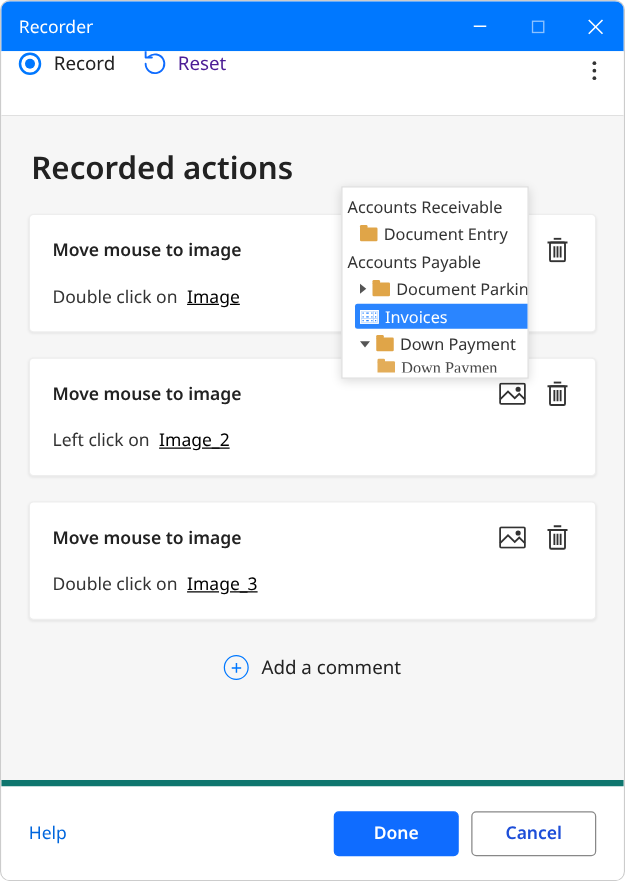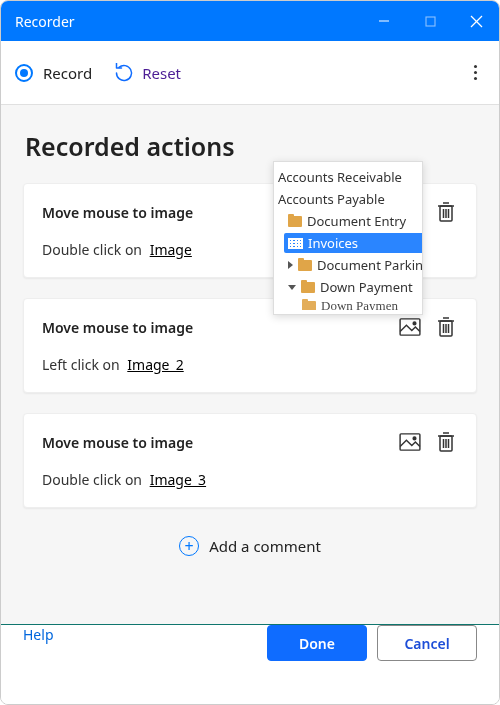--- a/index.html
+++ b/index.html
@@ -25,22 +25,22 @@
   }
   .title-text { font-size: 14px; }
   .title-spacer { flex: 1; }
   .title-btn {
     width: 46px; height: 40px;
     display: flex; align-items: center; justify-content: center;
     color: #fff;
   }
   
   .toolbar {
-    display: flex; align-items: center;
-    height: 64px; padding: 0 14px;
+    display: flex; align-items: flex-start;
+    height: 52px; padding: 0 14px;
     border-bottom: 1px solid #e0e0e0;
     flex-shrink: 0;
     background: #fff;
   }
   .record-btn {
     display: flex; align-items: center; gap: 10px;
     font-size: 15px; color: #222;
   }
   .record-dot {
     width: 18px; height: 18px; border: 2px solid #0078ff; border-radius: 50%;
@@ -192,23 +192,23 @@
     padding: 8px 0 20px 0;
   }
   .plus-circle {
     width: 20px; height: 20px; border: 1.5px solid #0078ff; border-radius: 50%;
     display: flex; align-items: center; justify-content: center;
     color: #0078ff; font-size: 16px; line-height: 1;
   }
 
   
   .footer {
-    border-top: 1px solid #0f766e;
+    border-top: 5px solid #0f766e;
     height: 80px;
-    display: flex; 
+    display: flex; align-items: center;
     padding: 0 22px;
     flex-shrink: 0;
     background: #fff;
   }
   .help-link { color: #0066dd; font-size: 14px; }
   .footer-spacer { flex: 1; }
   .btn {
     height: 36px; border-radius: 4px;
     font-size: 14px; font-weight: 600;
     display: flex; align-items: center; justify-content: center;
@@ -364,57 +364,57 @@
       <span class="plus-circle">+</span>
       <span>Add a comment</span>
     </div>
 
     <div class="tree-overlay">
       <div class="tree-item level0">
         <span class="content">
             <span>Accounts Receivable</span>
           </span>
       </div>
-      <div class="tree-item level0">
-        <span class="content">
-            <span>Accounts Payable</span>
-          </span>
-      </div>
       <div class="tree-item level1">
         <span class="content">
             <span class="folder-icon"></span>
             <span>Document Entry</span>
           </span>
       </div>
+      <div class="tree-item level0">
+        <span class="content">
+            <span>Accounts Payable</span>
+          </span>
+      </div>
+      <div class="tree-item level1">
+        <span class="tri"></span>
+        <span class="content">
+            <span class="folder-icon"></span>
+            <span>Document Parkin</span>
+          </span>
+      </div>
       <div class="tree-item level1 selected">
         <span class="sel-bg"></span>
         <span class="content">
           <span class="table-icon">
             <div></div>
               <div></div>
               <div></div>
               <div></div>
             <div></div>
               <div></div>
               <div></div>
               <div></div>
             <div></div>
               <div></div>
               <div></div>
               <div></div>
           </span>
           <span>Invoices</span>
         </span>
-      </div>
-      <div class="tree-item level1">
-        <span class="tri"></span>
-        <span class="content">
-            <span class="folder-icon"></span>
-            <span>Document Parkin</span>
-          </span>
       </div>
       <div class="tree-item level1">
         <span class="tri down"></span>
         <span class="content">
             <span class="folder-icon"></span>
             <span>Down Payment</span>
           </span>
       </div>
       <div class="tree-item level1 last-cut" style="height:12px; overflow:hidden; align-items:flex-start;">
         <span class="content" style="margin-left:14px;font-family:Liberation Serif, serif;">

